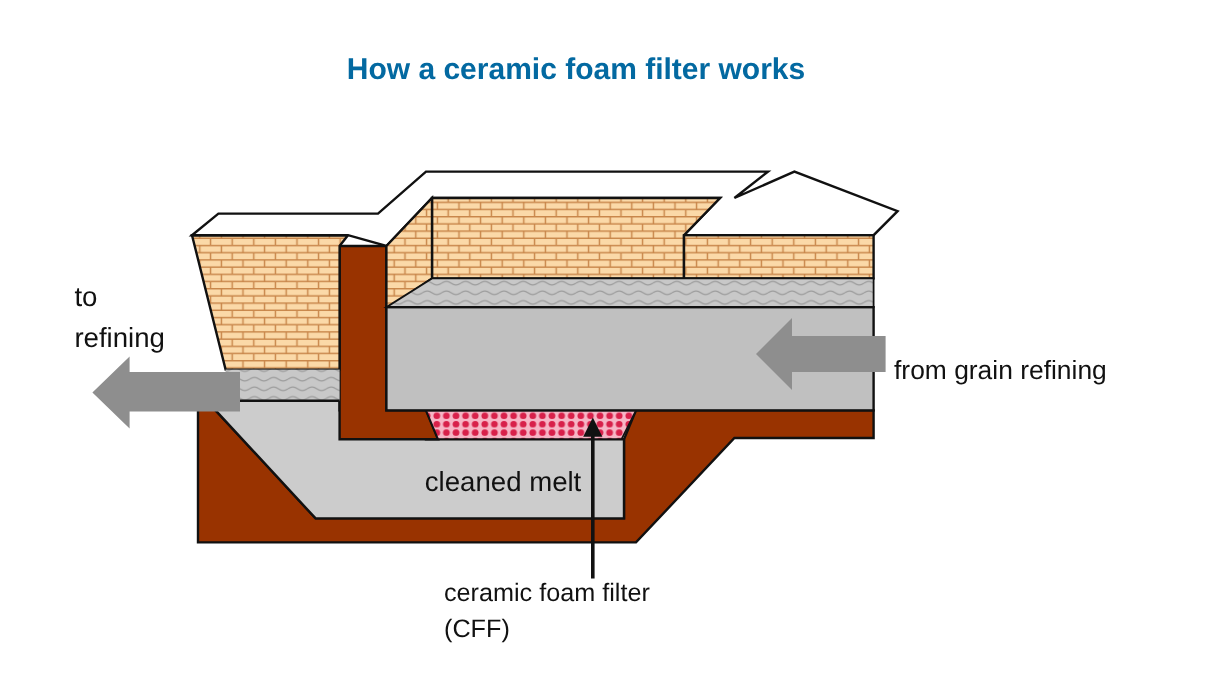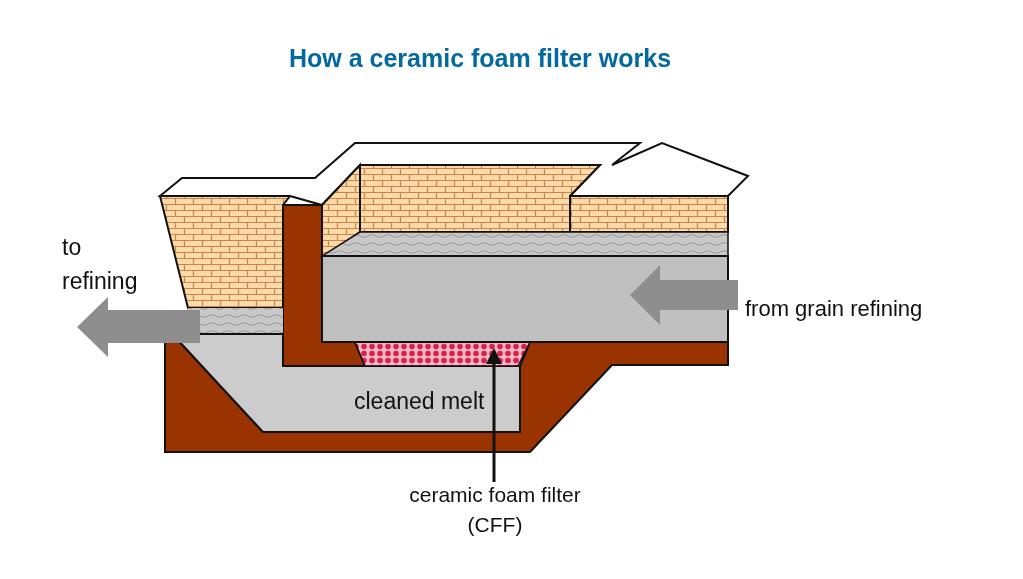--- a/index.html
+++ b/index.html
@@ -66,16 +66,16 @@
 
 <div class="lbl" style="left:62px; top:230px;">
   <div>to</div>
   <div>refining</div>
 </div>
 
 <div class="lbl" style="left:745px; top:292px; font-size:22px;">from grain refining</div>
 
 <div class="lbl" style="left:306px; top:384px; font-weight:normal; font-size:23px;margin-left:48px;">cleaned melt</div>
 
-<div class="lbl" style="left:370px; top:480px; width:250px; text-align:center; font-size:21px; line-height:30px;">
+<div class="lbl" style="left:370px; top:480px; width:250px; font-size:21px; line-height:30px;">
   <div>ceramic foam filter</div>
   <div>(CFF)</div>
 </div>
 
 </body></html>

